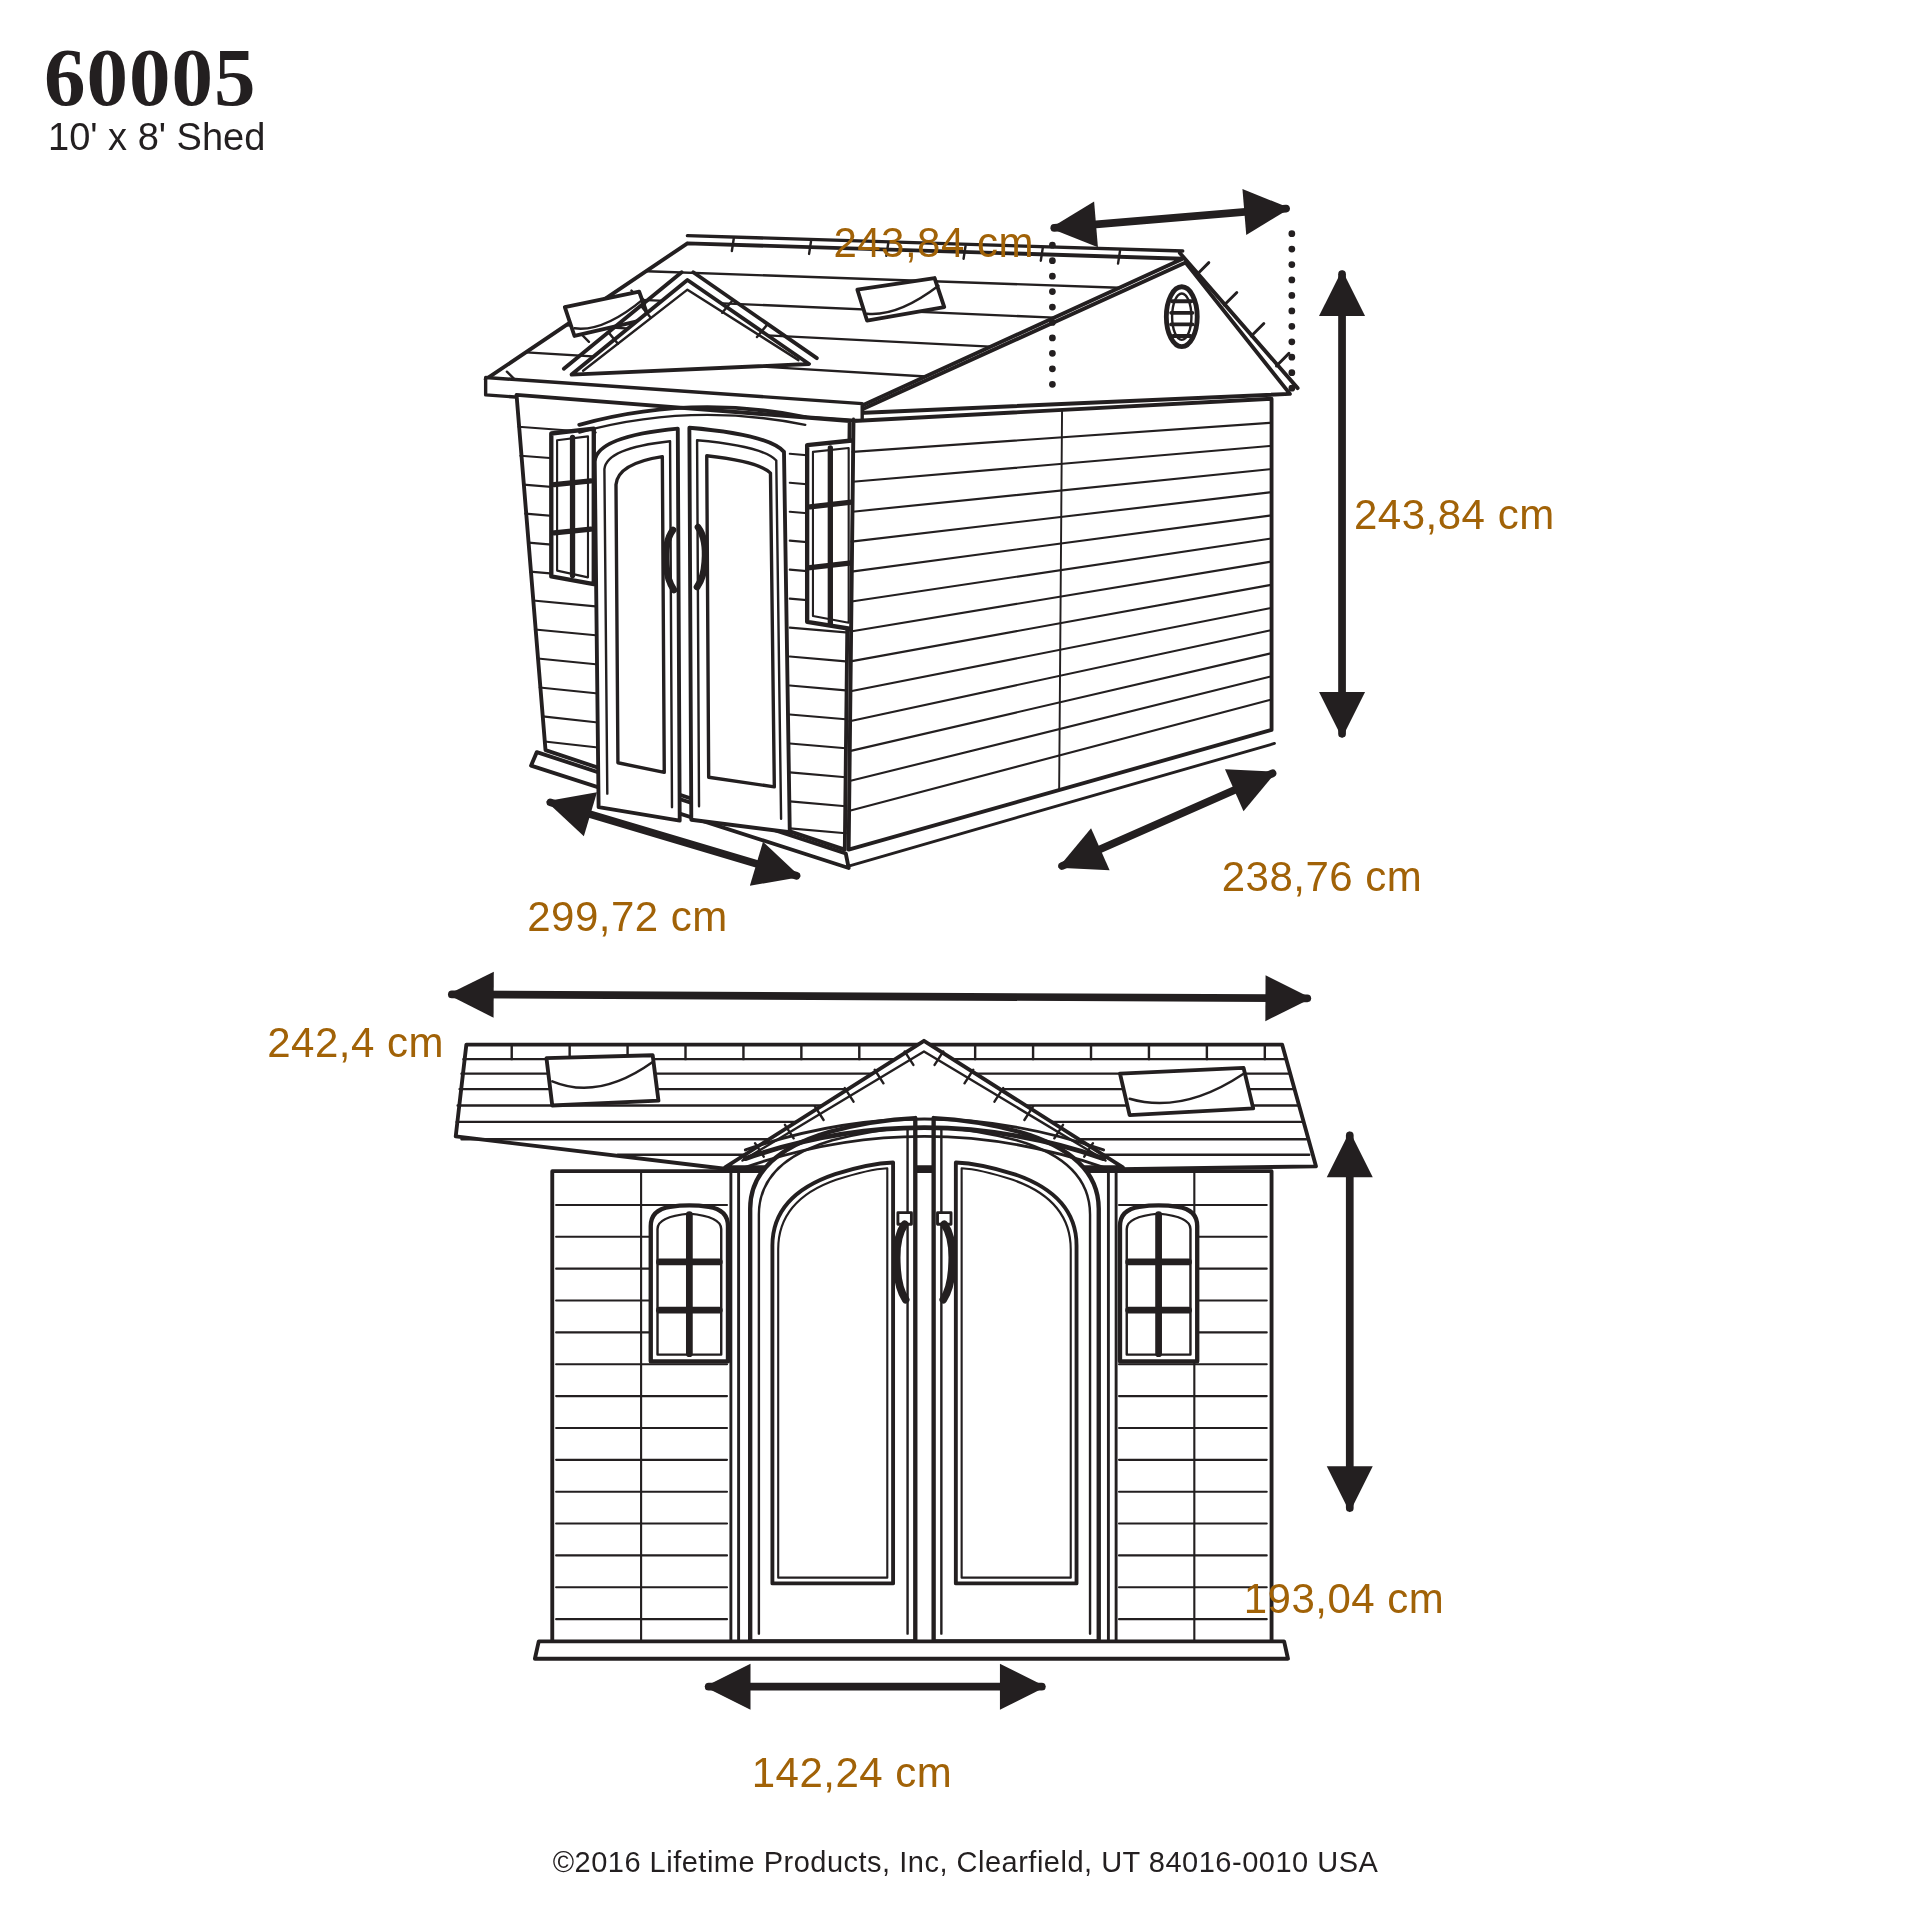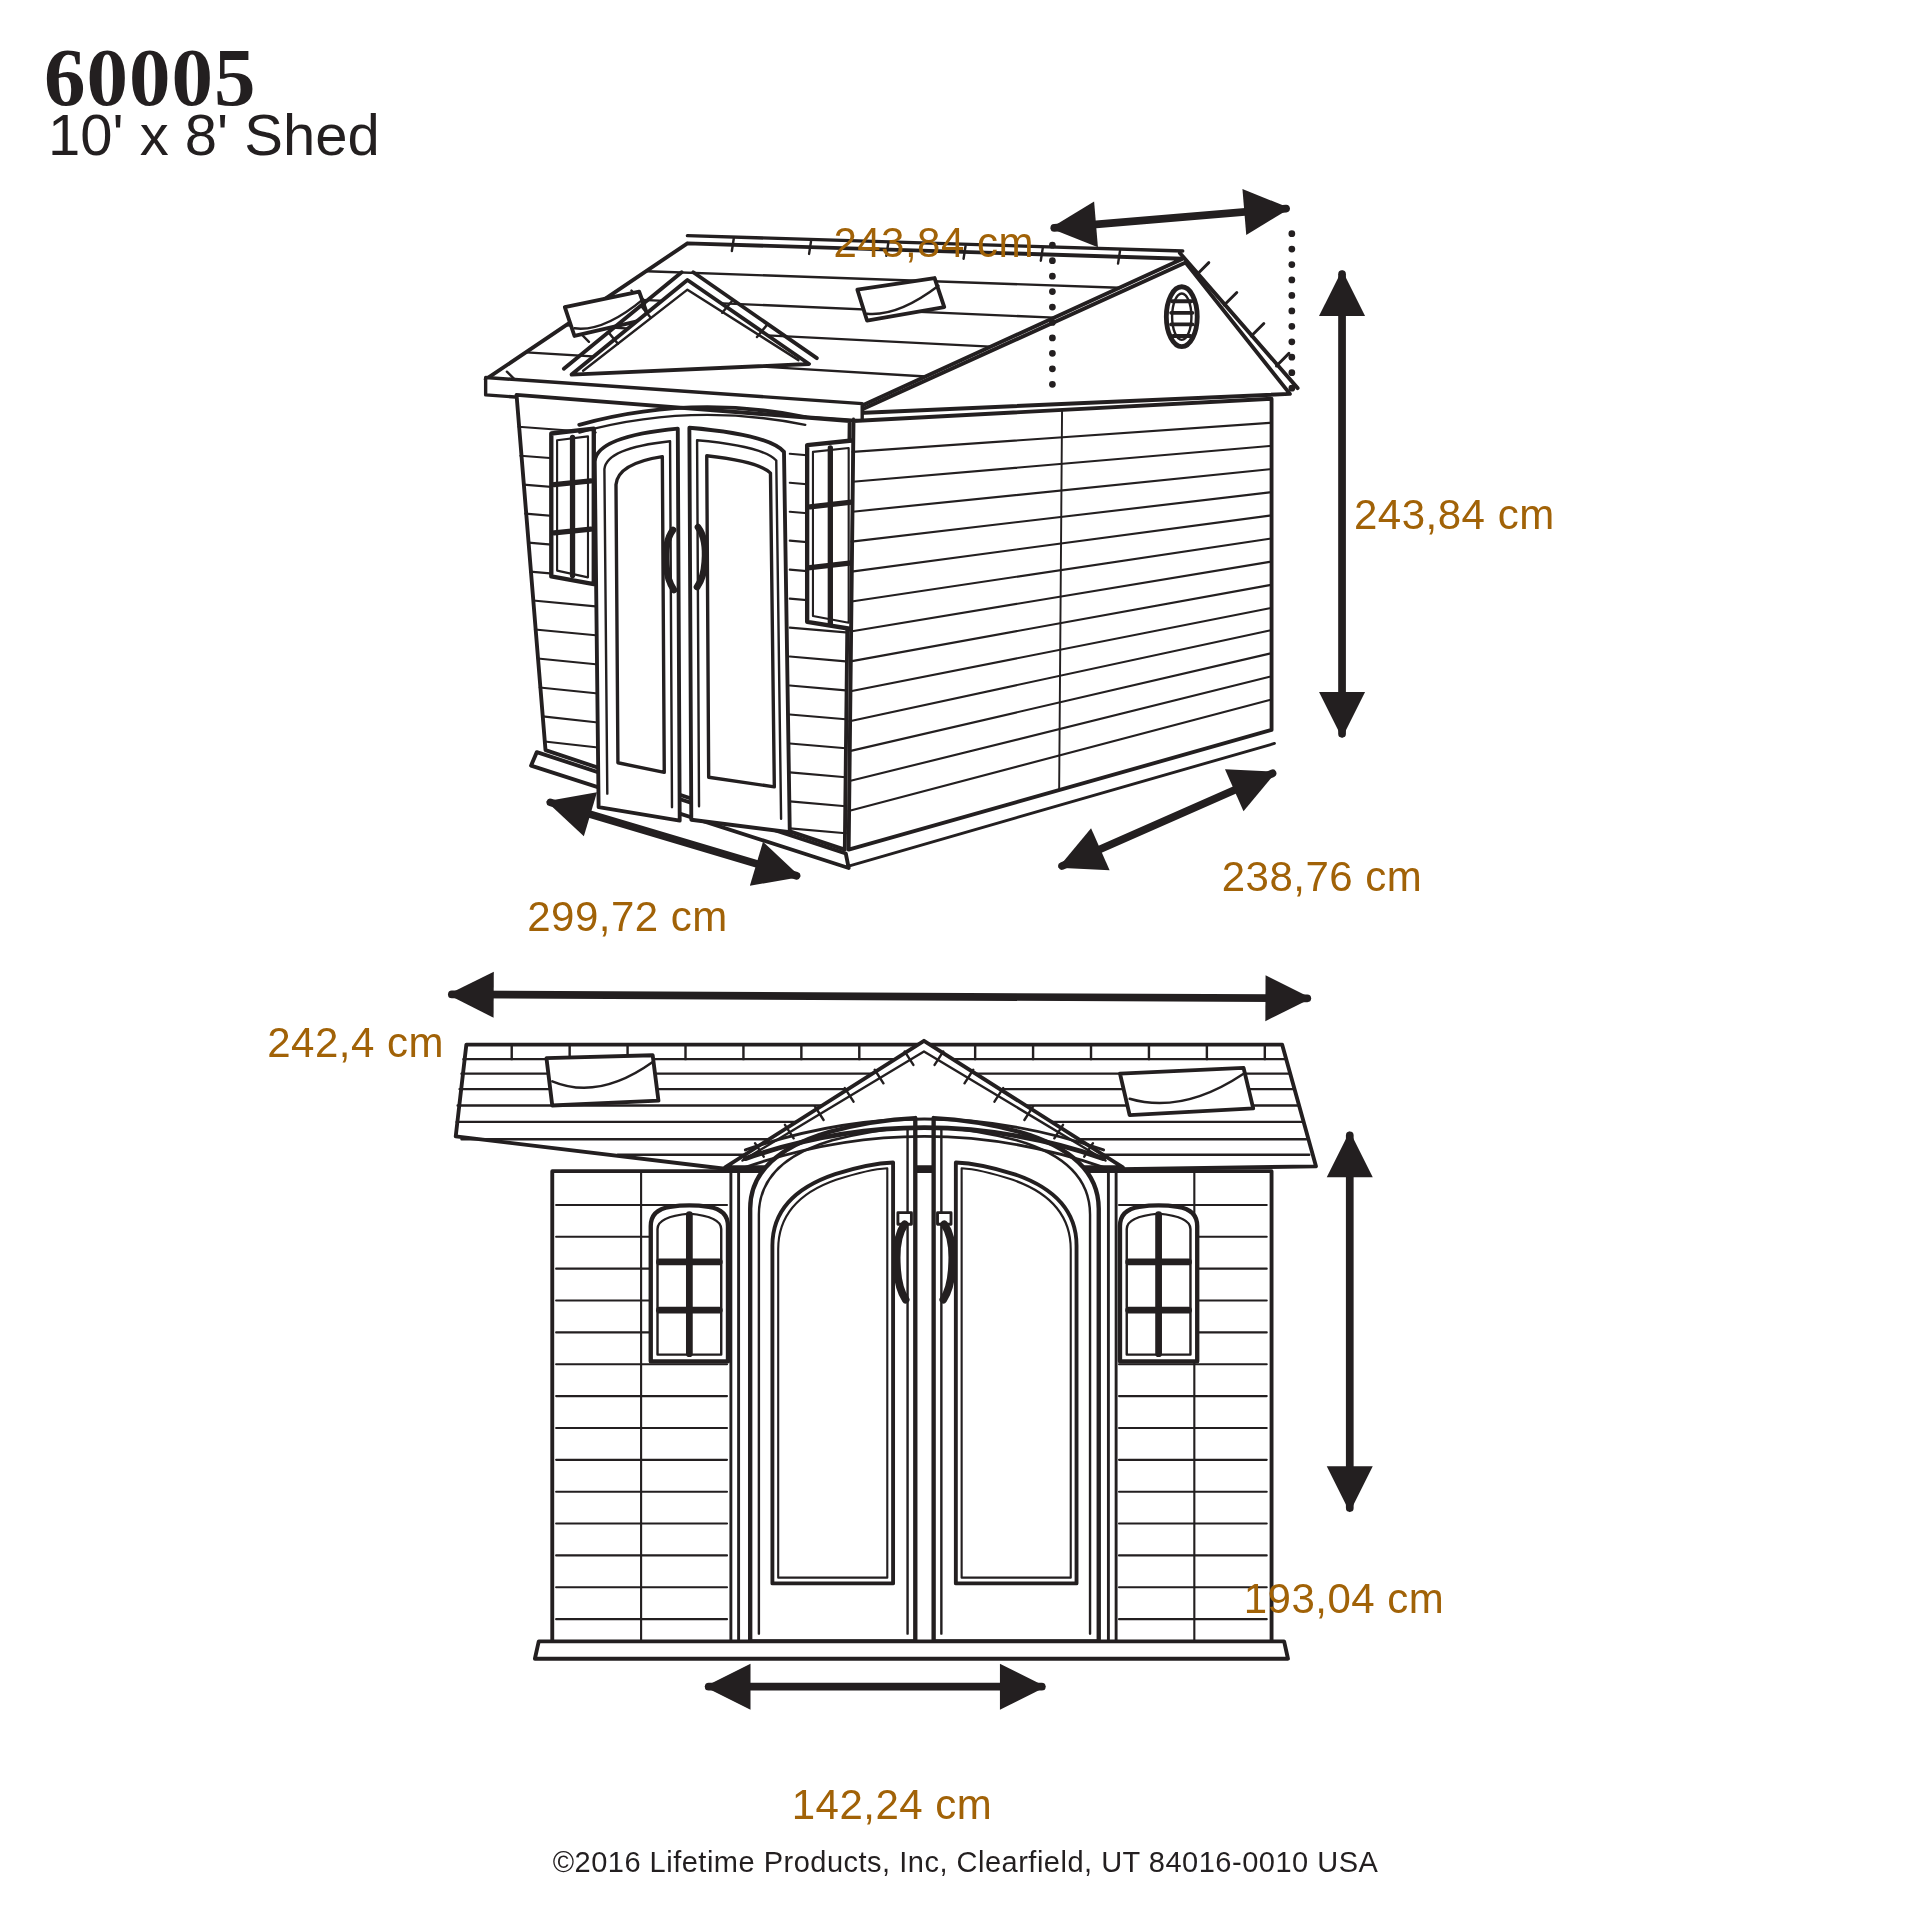--- a/index.html
+++ b/index.html
@@ -3,21 +3,21 @@
 <meta charset="utf-8">
 <style>
   html,body{margin:0;padding:0;background:#fff;}
   #page{position:relative;width:1931px;height:1931px;background:#fff;overflow:hidden;
         font-family:"Liberation Sans",sans-serif;color:#231f20;}
   #art{position:absolute;left:0;top:0;}
   .lbl{position:absolute;font-size:42px;letter-spacing:0.5px;color:#a16207;white-space:nowrap;line-height:1.1;}
   .lbl.center{text-align:center;}
   .lbl.right{text-align:right;}
   #title{position:absolute;left:44px;top:29px;font-size:83px;font-weight:bold;letter-spacing:1px;font-family:Liberation Serif, serif;}
-  #subtitle{position:absolute;left:48px;top:101px;font-size:58px;}
+  #subtitle{position:absolute;left:48px;top:116px;font-size:38px;}
   #footer{position:absolute;left:0;top:1846px;width:1931px;text-align:center;font-size:29px;letter-spacing:0.5px;}
 </style>
 </head>
 <body>
 
 <div id="page">
 
   <svg id="art" width="1931" height="1931" viewBox="0 0 2000 2000">
     <defs>
       <marker id="ah" viewBox="0 0 12 12" refX="10.5" refY="6" markerWidth="6.5" markerHeight="6.5" orient="auto-start-reverse" markerUnits="strokeWidth">
@@ -241,19 +241,19 @@
   <div class="lbl right" style="left:657px;top:220px;width:377px;">243,84 cm</div>
 
   <div class="lbl" style="left:1354px;top:492px;">243,84 cm</div>
 
   <div class="lbl center" style="left:444px;top:894px;width:367px;">299,72 cm</div>
 
   <div class="lbl center" style="left:1136px;top:854px;width:372px;">238,76 cm</div>
 
   <div class="lbl right" style="left:154px;top:1020px;width:290px;">242,4 cm</div>
 
-  <div class="lbl center" style="left:696px;top:1750px;width:392px;margin-top:32px;">142,24 cm</div>
+  <div class="lbl center" style="left:656px;top:1750px;width:392px;">142,24 cm</div>
 
   <div class="lbl center" style="left:1149px;top:1576px;width:390px;">193,04 cm</div>
 
   <div id="footer">©2016 Lifetime Products, Inc, Clearfield, UT 84016-0010 USA</div>
 </div>
 
 
 </body></html>

